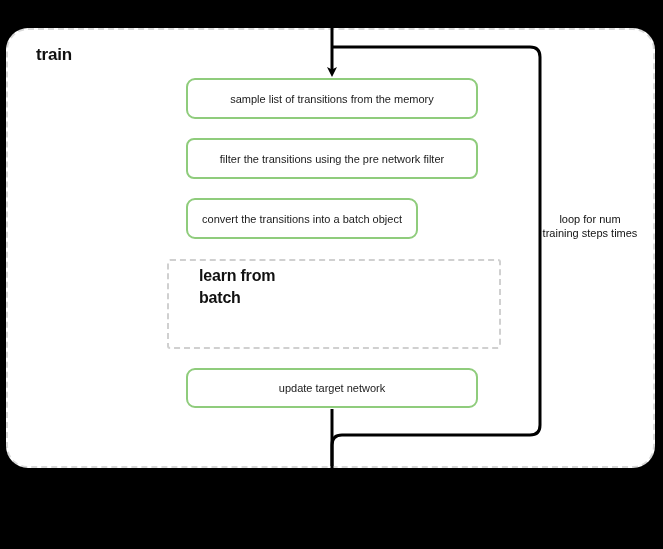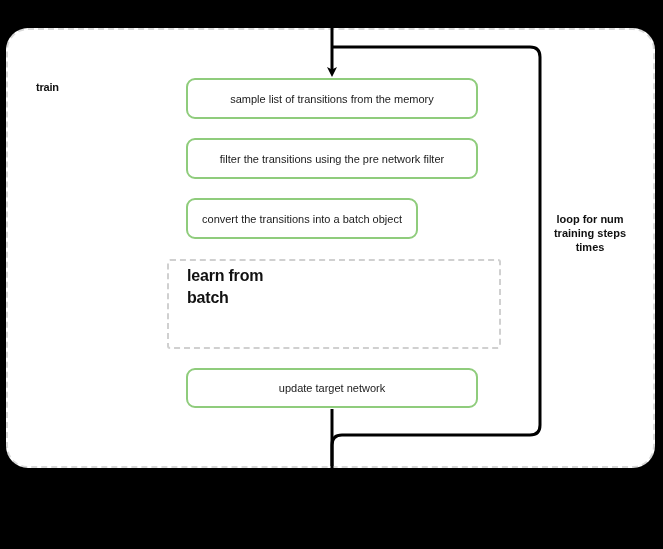--- a/index.html
+++ b/index.html
@@ -33,65 +33,64 @@
     box-sizing: border-box;
     background: #ffffff;
     border: 2px dashed #d9d9d9;
     border-radius: 22px;
   }
 
   .group-title {
     position: absolute;
     left: 36px;
     top: 45px;
-    font-size: 11px;
+    font-size: 17px;
     font-weight: bold;
     color: #111111;
     letter-spacing: -0.2px;
     white-space: nowrap;
-    margin-top: 36px;
   }
 
   
   .node {
     position: absolute;
     box-sizing: border-box;
     background: #ffffff;
     border: 2.5px solid #8fcc7c;
     border-radius: 9px;
     display: flex;
     align-items: center;
     justify-content: center;
     text-align: center;
     color: #1a1a1a;
     font-size: 11px;
     line-height: 14px;
     padding: 18px 10px;
   }
 
   .node-sample   { left: 186px; top: 78px;  width: 292px; height: 41px; }
-  .node-filter   { left: 186px; top: 138px; width: 292px; height: 41px; }
+  .node-filter   { left: 186px; top: 138px; width: 292px; height: 41px; border-radius: 8px; }
   .node-convert  { left: 186px; top: 198px; width: 232px; height: 41px; }
   .node-update   { left: 186px; top: 368px; width: 292px; height: 31px; }
 
   
   .subgroup {
     position: absolute;
     left: 167px;
     top: 259px;
     width: 334px;
     height: 90px;
     box-sizing: border-box;
     background: #ffffff;
     border: 2px dashed #d0d0d0;
     border-radius: 3px;
   }
   .subgroup-title {
     position: absolute;
-    left: 187px;
+    left: 199px;
     top: 265px;
     width: 120px;
     font-size: 16px;
     font-weight: bold;
     line-height: 22px;
     color: #111111;
     letter-spacing: -0.2px;
   }
 
   
@@ -105,21 +104,21 @@
   }
 
   
   .loop-label {
     position: absolute;
     left: 540px;
     top: 212px;
     width: 100px;
     text-align: center;
     font-size: 11px;
-    font-weight: bold;
+    font-weight: normal;
     line-height: 14px;
     color: #111111;
   }
 </style>
 </head>
 <body>
 
 <div id="canvas">
 
   <div class="group-container"></div>

